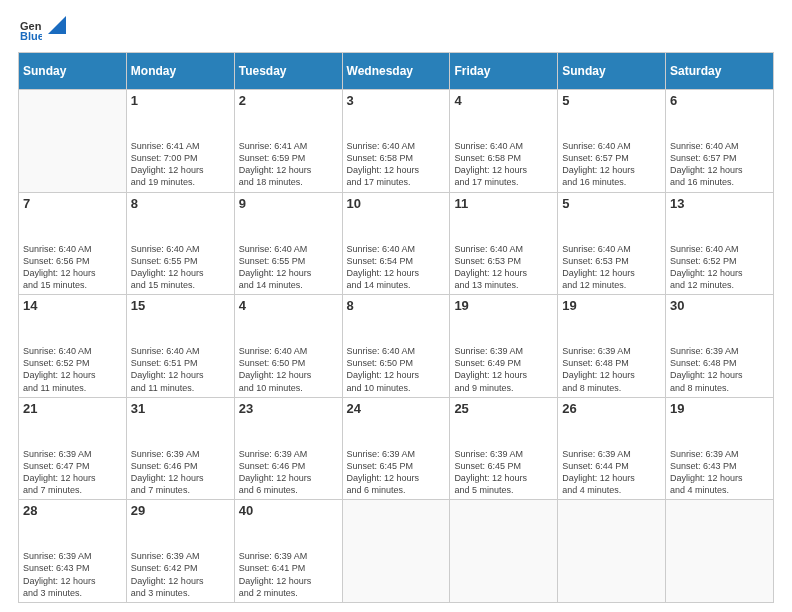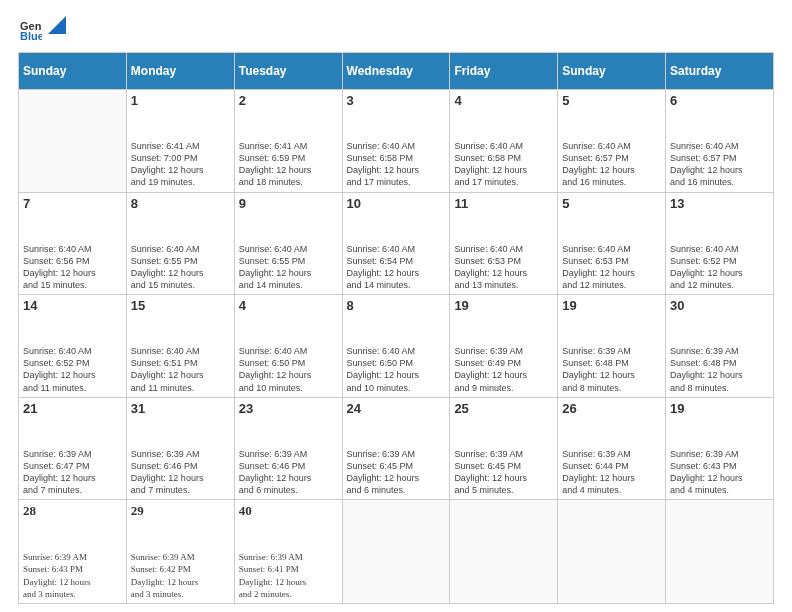--- a/index.html
+++ b/index.html
@@ -77,21 +77,20 @@
       margin-bottom: 1px;
     }
     .day-info {
       font-size: 9px;
       color: #444;
       line-height: 1.35;
       margin-top: 32px;
     }
     .last-row td {
       height: 70px;
-      font-family: Liberation Serif, serif;
     }
   </style>
 </head>
 <body>
 
 <div class="page">
   <div class="header">
     <div class="logo">
       <div>
         <svg class="logo-icon" viewBox="0 0 30 30" width="38" height="38">

